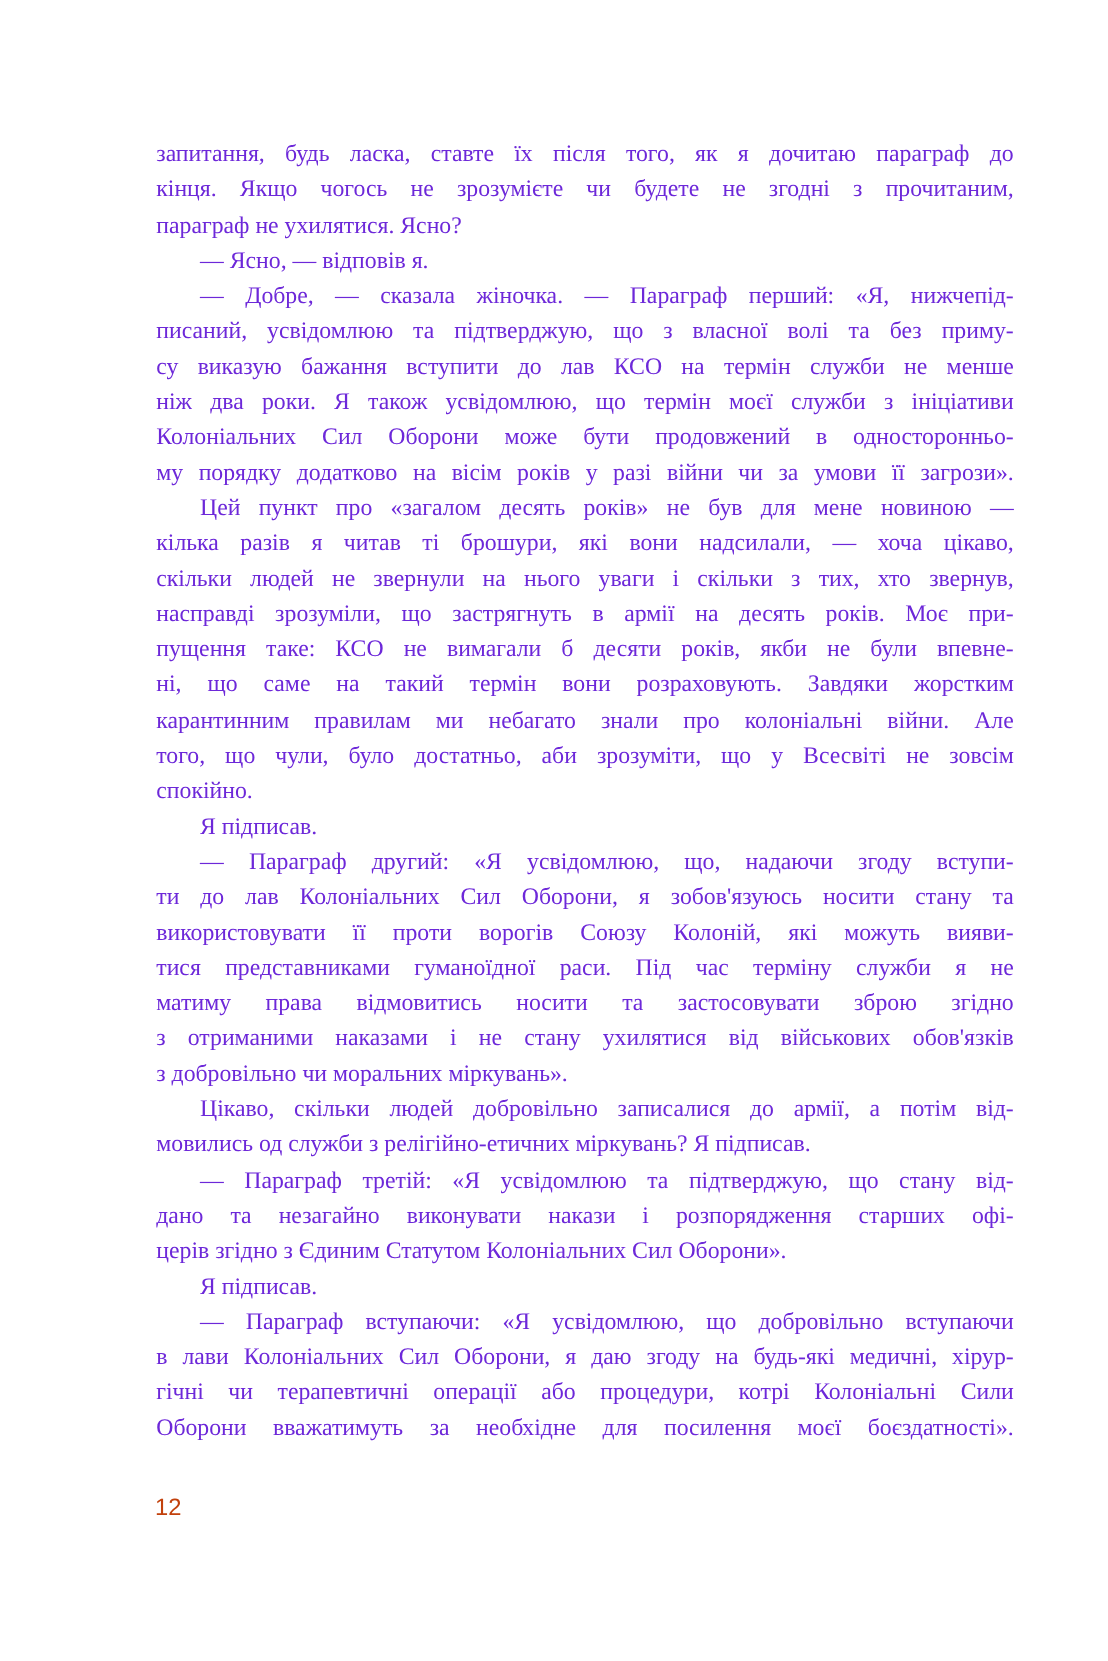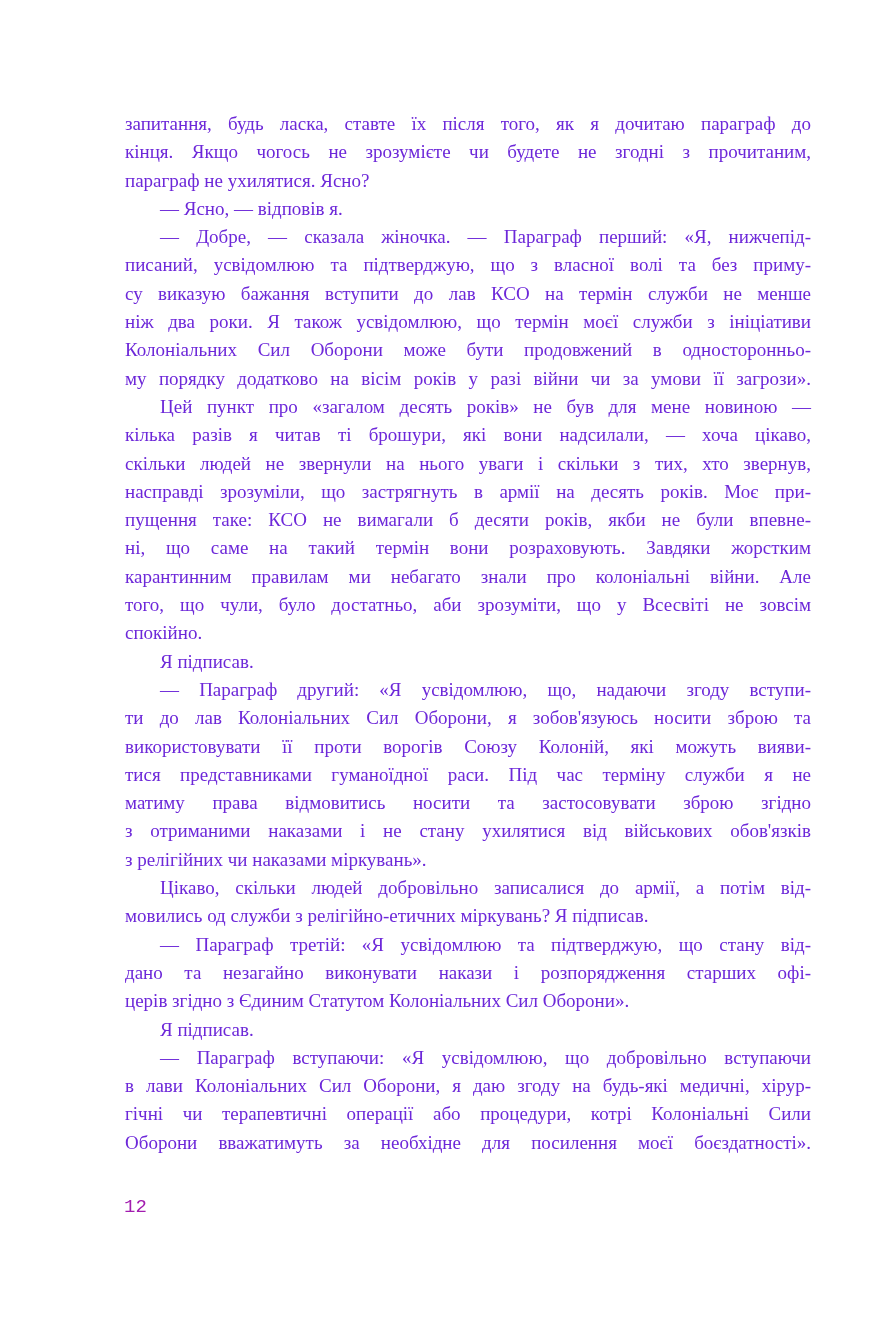--- a/index.html
+++ b/index.html
@@ -12,22 +12,22 @@
   .line {
     display: block; height: 28.3px; line-height: 28.3px;
     white-space: nowrap; text-align: justify; text-align-last: justify;
     overflow: visible;
   }
   .line.last { text-align-last: left; }
   .line.indent { padding-left: 35px; }
   .it { }
   .folio {
     position: absolute; left: 124px; top: 1196px;
-    font-family: Liberation Mono, monospace;
-    font-size: 19px; color: #a21caf;
+    font-family: Liberation Sans, sans-serif;
+    font-size: 19px; color: #c2410c;
   }
 </style>
 </head>
 <body>
 
 <div class="page" id="page-body">
     <div class="line"><span>запитання, будь ласка, ставте їх після того, як я дочитаю параграф до</span></div>
     <div class="line"><span>кінця. Якщо чогось не зрозумієте чи будете не згодні з прочитаним,</span></div>
     <div class="line last"><span>параграф не ухилятися. Ясно?</span></div>
     <div class="line indent last"><span>— Ясно, — відповів я.</span></div>
@@ -41,26 +41,26 @@
     <div class="line"><span>кілька разів я читав ті брошури, які вони надсилали, — хоча цікаво,</span></div>
     <div class="line"><span>скільки людей не звернули на нього уваги і скільки з тих, хто звернув,</span></div>
     <div class="line"><span>насправді зрозуміли, що застрягнуть в армії на десять років. Моє при-</span></div>
     <div class="line"><span>пущення таке: КСО не вимагали б десяти років, якби не були впевне-</span></div>
     <div class="line"><span>ні, що саме на такий термін вони розраховують. Завдяки жорстким</span></div>
     <div class="line"><span>карантинним правилам ми небагато знали про колоніальні війни. Але</span></div>
     <div class="line"><span>того, що чули, було достатньо, аби зрозуміти, що у Всесвіті не зовсім</span></div>
     <div class="line last"><span>спокійно.</span></div>
     <div class="line indent last"><span>Я підписав.</span></div>
     <div class="line indent"><span>— Параграф другий: «</span><span class="it">Я усвідомлюю, що, надаючи згоду вступи-</span></div>
-    <div class="line"><span class="it">ти до лав Колоніальних Сил Оборони, я зобов'язуюсь носити зброю та</span></div>
+    <div class="line"><span class="it">ти до лав Колоніальних Сил Оборони, я зобов'язуюсь носити стану та</span></div>
     <div class="line"><span class="it">використовувати її проти ворогів Союзу Колоній, які можуть вияви-</span></div>
     <div class="line"><span class="it">тися представниками гуманоїдної раси. Під час терміну служби я не</span></div>
     <div class="line"><span class="it">матиму права відмовитись носити та застосовувати зброю згідно</span></div>
     <div class="line"><span class="it">з отриманими наказами і не стану ухилятися від військових обов'язків</span></div>
-    <div class="line last"><span class="it">з релігійних чи наказами міркувань</span><span>».</span></div>
+    <div class="line last"><span class="it">з добровільно чи моральних міркувань</span><span>».</span></div>
     <div class="line indent"><span>Цікаво, скільки людей добровільно записалися до армії, а потім від-</span></div>
     <div class="line last"><span>мовились од служби з релігійно-етичних міркувань? Я підписав.</span></div>
     <div class="line indent"><span>— Параграф третій: «</span><span class="it">Я усвідомлюю та підтверджую, що стану від-</span></div>
     <div class="line"><span class="it">дано та незагайно виконувати накази і розпорядження старших офі-</span></div>
     <div class="line last"><span class="it">церів згідно з Єдиним Статутом Колоніальних Сил Оборони</span><span>».</span></div>
     <div class="line indent last"><span>Я підписав.</span></div>
     <div class="line indent"><span>— Параграф вступаючи: «</span><span class="it">Я усвідомлюю, що добровільно вступаючи</span></div>
     <div class="line"><span class="it">в лави Колоніальних Сил Оборони, я даю згоду на будь-які медичні, хірур-</span></div>
     <div class="line"><span class="it">гічні чи терапевтичні операції або процедури, котрі Колоніальні Сили</span></div>
     <div class="line"><span class="it">Оборони вважатимуть за необхідне для посилення моєї боєздатності</span><span>».</span></div>

